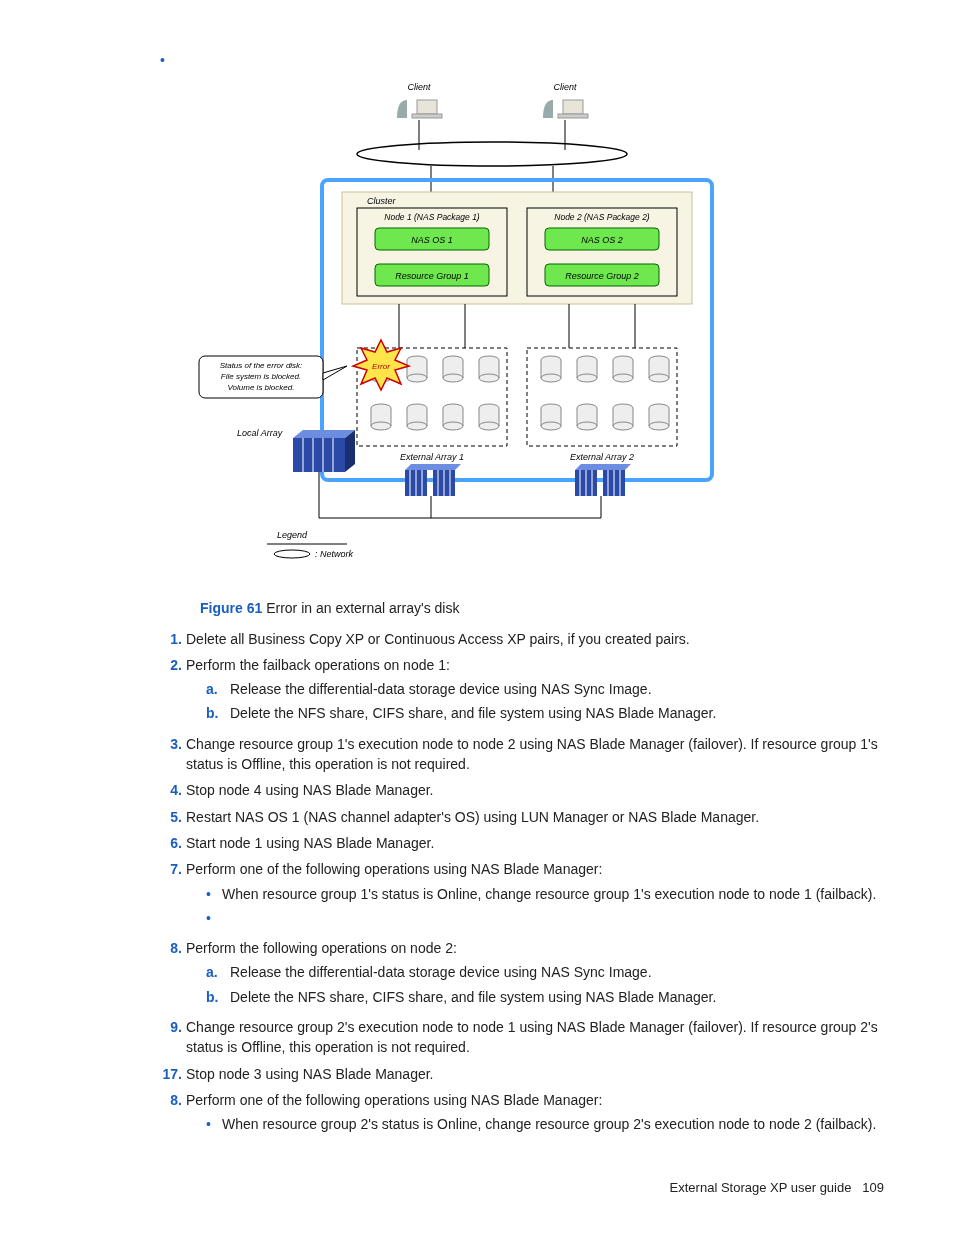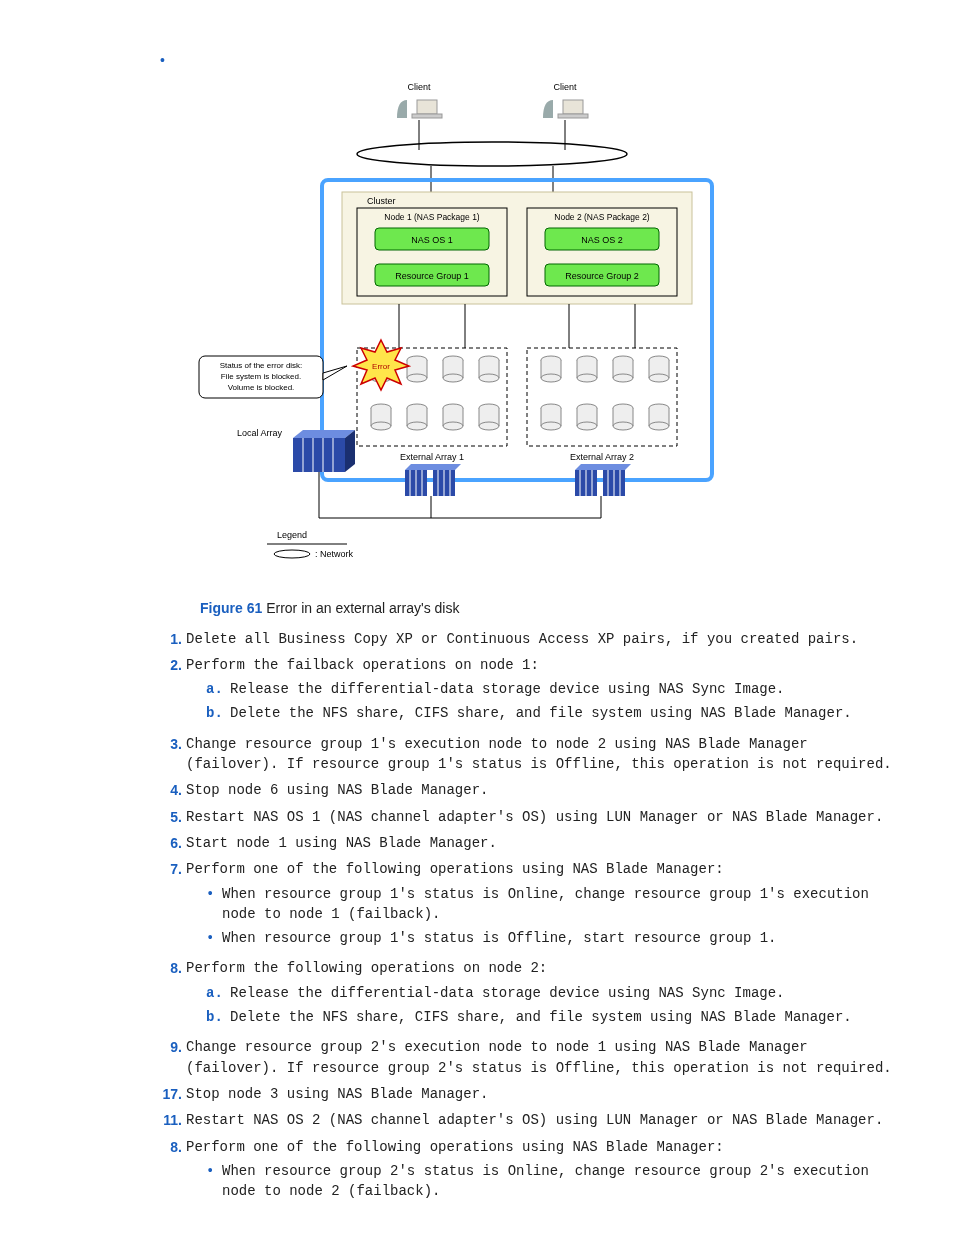--- a/index.html
+++ b/index.html
@@ -15,41 +15,42 @@
   .intro-bullet {
     display: flex;
     margin-left: 100px;
     margin-bottom: 8px;
   }
   .intro-bullet .dot { color: #1a5fbf; margin-right: 12px; }
   .diagram-wrap {
     margin: 6px auto 10px auto;
     width: 560px;
     position: relative;
+    font-style: italic;
   }
   svg { display: block; }
   .fig-caption { margin: 4px 0 10px 100px; padding-left: 40px; }
   .fig-label { color: #1a5fbf; font-weight: bold; }
   ol.main {
     list-style: none;
     padding: 0;
     margin: 0 0 0 100px;
   }
   ol.main > li {
     display: flex;
     margin-bottom: 6px;
   }
   ol.main > li > .num {
     color: #1a5fbf;
     font-weight: bold;
     min-width: 22px;
     text-align: right;
     margin-right: 4px;
   }
-  ol.main > li > .body { flex: 1; font-family: Liberation Mono, monospace; }
+  ol.main > li > .body { flex: 1; }
   ol.sub {
     list-style: none;
     padding: 0;
     margin: 4px 0 0 20px;
   }
   ol.sub > li {
     display: flex;
     margin-bottom: 4px;
   }
   ol.sub > li > .num {
@@ -312,21 +313,21 @@
     </li>
     <li>
       <span class="num">3.</span>
       <div class="body">
         <div>Change resource group 1's execution node to node 2 using NAS Blade Manager (failover). If resource group 1's status is Offline, this operation is not required.</div>
       </div>
     </li>
     <li>
       <span class="num">4.</span>
       <div class="body">
-        <div>Stop node 6 using NAS Blade Manager.</div>
+        <div>Stop node 4 using NAS Blade Manager.</div>
       </div>
     </li>
     <li>
       <span class="num">5.</span>
       <div class="body">
         <div>Restart NAS OS 1 (NAS channel adapter's OS) using LUN Manager or NAS Blade Manager.</div>
       </div>
     </li>
     <li>
       <span class="num">6.</span>
@@ -338,21 +339,20 @@
       <span class="num">7.</span>
       <div class="body">
         <div>Perform one of the following operations using NAS Blade Manager:</div>
         <ul class="sub">
           <li>
             <span class="dot">•</span>
             <span>When resource group 1's status is Online, change resource group 1's execution node to node 1 (failback).</span>
           </li>
           <li>
             <span class="dot">•</span>
-            <span>When resource group 1's status is Offline, start resource group 1.</span>
           </li>
         </ul>
       </div>
     </li>
     <li>
       <span class="num">8.</span>
       <div class="body">
         <div>Perform the following operations on node 2:</div>
         <ol class="sub">
           <li>
@@ -369,26 +369,20 @@
     <li>
       <span class="num">9.</span>
       <div class="body">
         <div>Change resource group 2's execution node to node 1 using NAS Blade Manager (failover). If resource group 2's status is Offline, this operation is not required.</div>
       </div>
     </li>
     <li>
       <span class="num">17.</span>
       <div class="body">
         <div>Stop node 3 using NAS Blade Manager.</div>
-      </div>
-    </li>
-    <li>
-      <span class="num">11.</span>
-      <div class="body">
-        <div>Restart NAS OS 2 (NAS channel adapter's OS) using LUN Manager or NAS Blade Manager.</div>
       </div>
     </li>
     <li>
       <span class="num">8.</span>
       <div class="body">
         <div>Perform one of the following operations using NAS Blade Manager:</div>
         <ul class="sub">
           <li>
             <span class="dot">•</span>
             <span>When resource group 2's status is Online, change resource group 2's execution node to node 2 (failback).</span>

